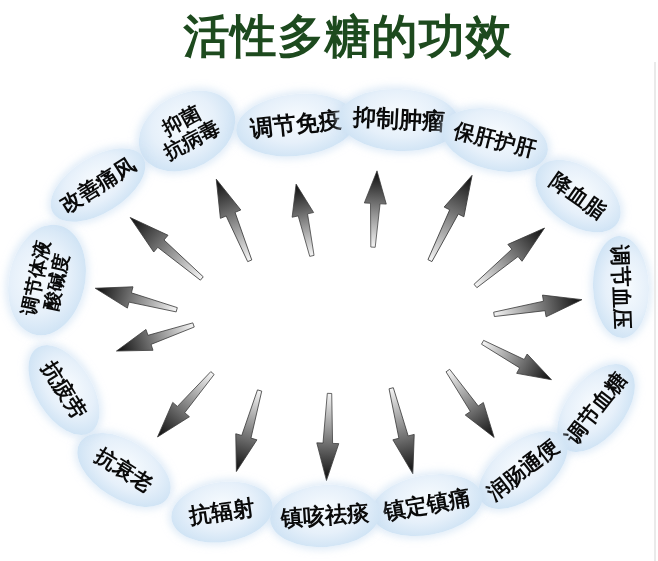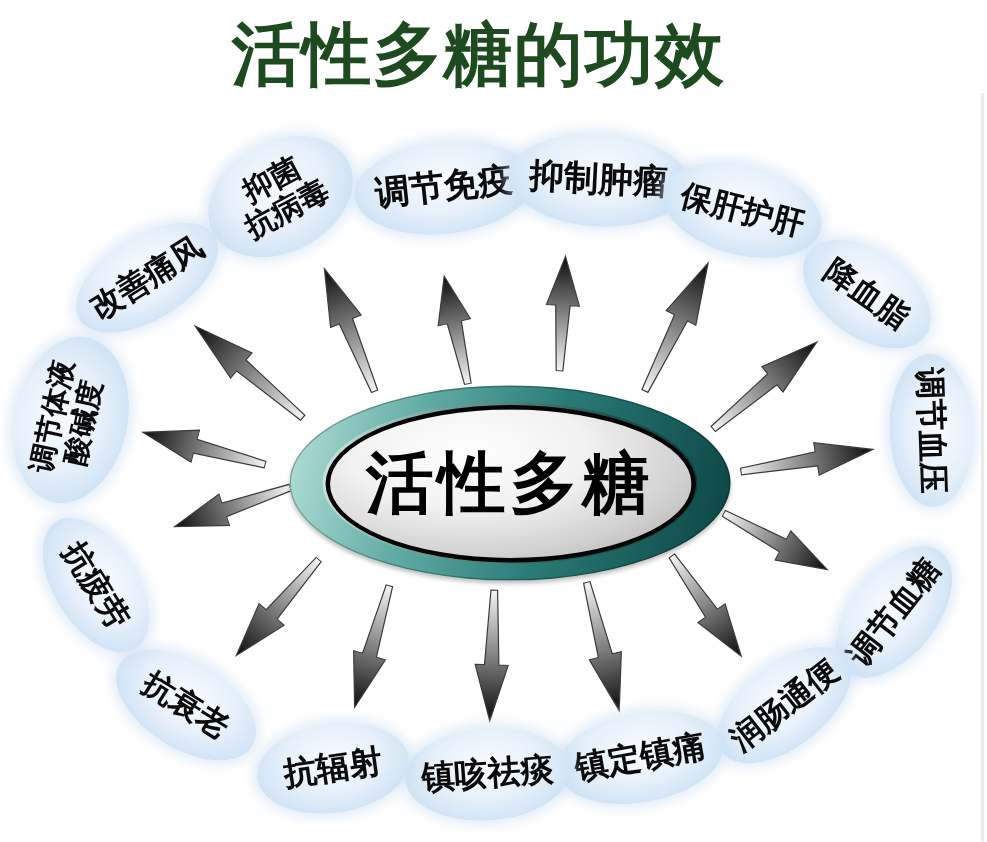--- a/index.html
+++ b/index.html
@@ -6,21 +6,21 @@
   body {
     width:658px; height:561px;
     background:#ffffff;
     position:relative;
     overflow:hidden;
     font-family:"Liberation Serif","DejaVu Serif",serif;
   }
   .stage { position:absolute; inset:0; }
 
   .title {
-    position:absolute; left:319px; top:6px;
+    position:absolute; left:348px; top:6px;
     transform:translateX(-50%);
     font-size:46px; font-weight:bold;
     color:#1d4a1e; letter-spacing:1px; white-space:nowrap;
   }
 
   
   .label {
     position:absolute;
     display:flex; align-items:center; justify-content:center;
     text-align:center;
@@ -134,22 +134,15 @@
   <div class="label" style="left:523px;top:470px;width:104px;height:56px;font-size:21px;transform:translate(-50%,-50%) rotate(-38deg)">润肠通便</div>
   <div class="label" style="left:427px;top:505px;width:112px;height:60px;font-size:22px;transform:translate(-50%,-50%) rotate(-10deg)">镇定镇痛</div>
   <div class="label" style="left:325px;top:516px;width:110px;height:62px;font-size:22px;transform:translate(-50%,-50%) rotate(-4deg)">镇咳祛痰</div>
   <div class="label" style="left:222px;top:512px;width:102px;height:60px;font-size:22px;transform:translate(-50%,-50%) rotate(-8deg)">抗辐射</div>
   <div class="label" style="left:124px;top:470px;width:104px;height:58px;font-size:21px;transform:translate(-50%,-50%) rotate(32deg)">抗衰老</div>
   <div class="label" style="left:64px;top:390px;width:100px;height:56px;font-size:21px;transform:translate(-50%,-50%) rotate(58deg)">抗疲劳</div>
   <div class="label" style="left:47px;top:280px;width:112px;height:76px;font-size:19px;transform:translate(-50%,-50%) rotate(-78deg)">调节体液
 酸碱度</div>
   <div class="label" style="left:98px;top:185px;width:106px;height:56px;font-size:21px;transform:translate(-50%,-50%) rotate(-32deg)">改善痛风</div>
 
-  <div class="ring-outer">
-    <div class="ring-mid">
-      <div class="core">
-        <span class="core-text">活性多糖</span>
-      </div>
-    </div>
-  </div>
 
   <div class="edge-line"></div>
 </div>
 
 </body></html>

